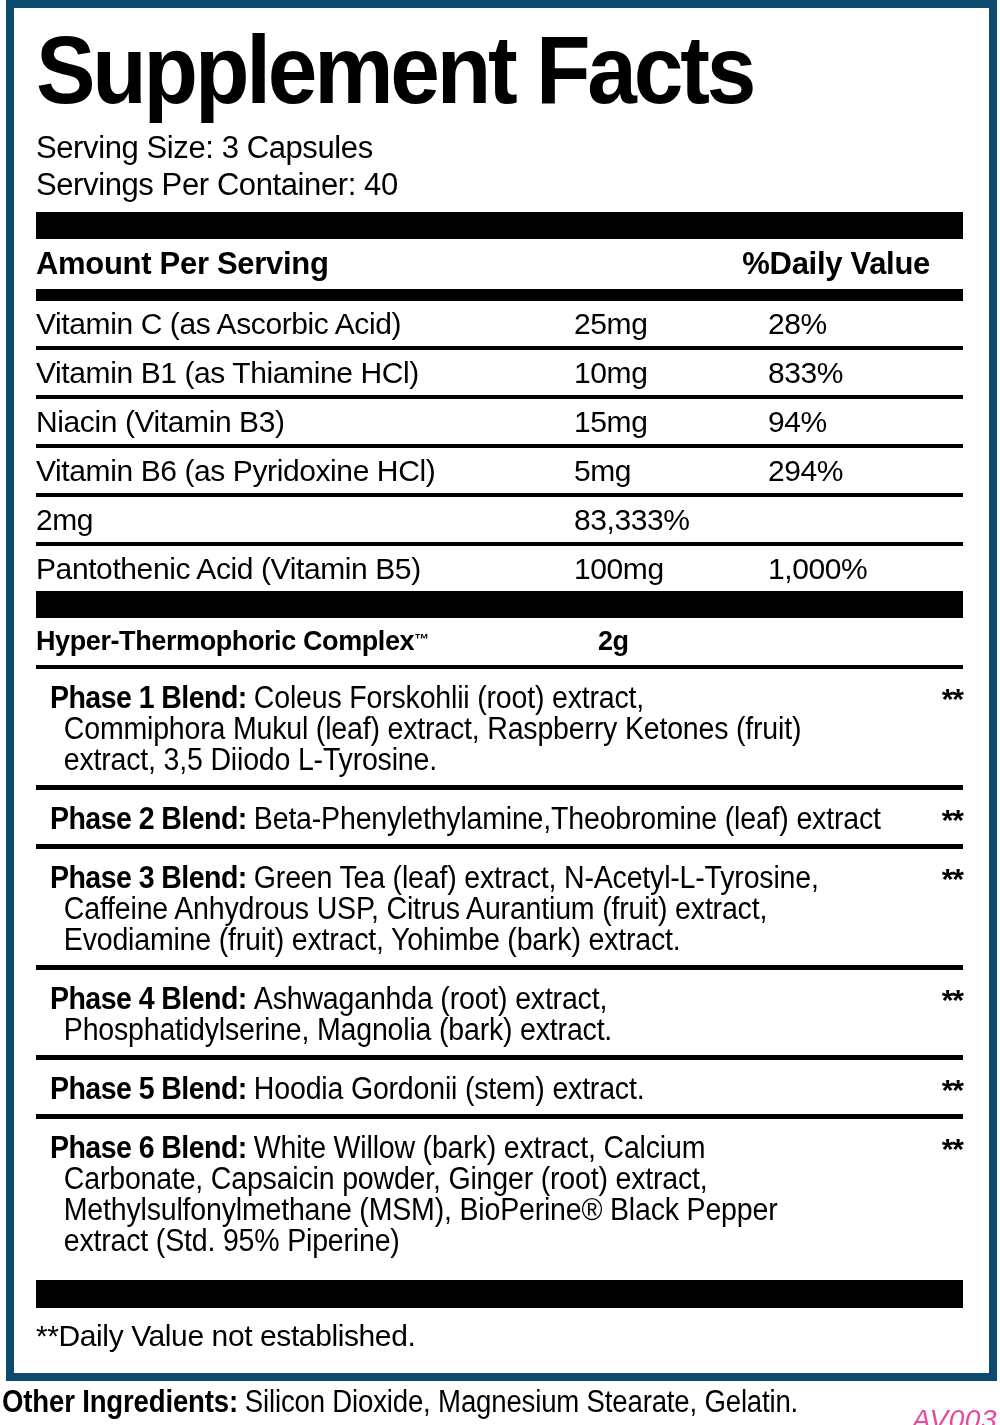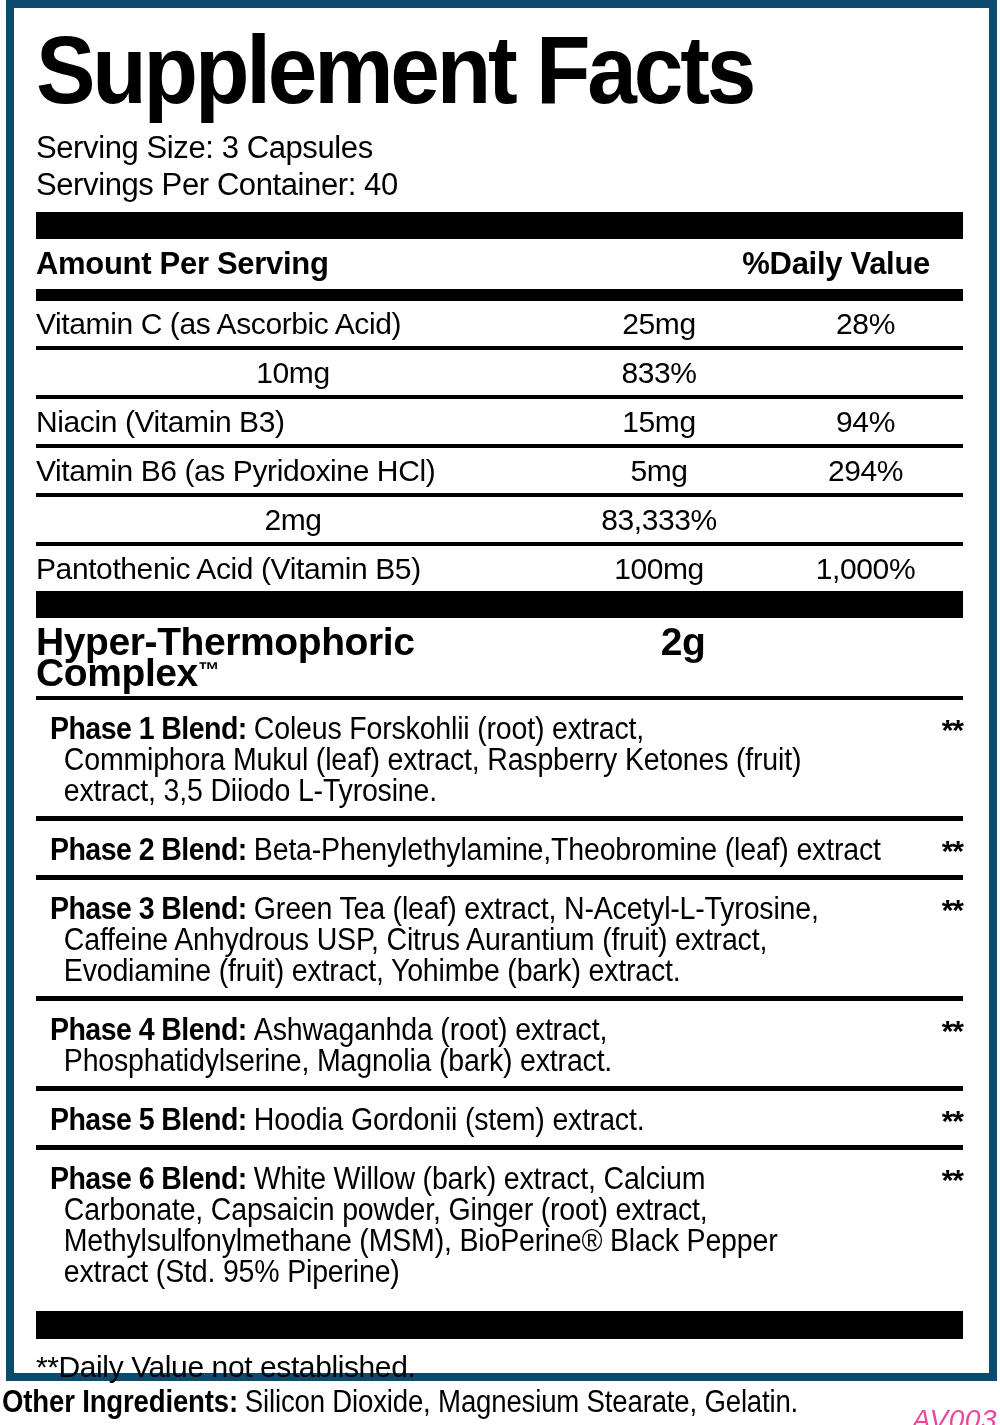--- a/index.html
+++ b/index.html
@@ -27,24 +27,24 @@
   }
   .hdr-right{padding-right:33px;}
   .bar-med{height:12px;background:#000;}
   .vrow{
     display:grid;grid-template-columns:1fr 170px 195px;
     padding:7px 0;font-size:30px;line-height:31px;letter-spacing:-0.4px;
     border-bottom:4px solid #000;
     gap:24px;
   }
   .vrow.last{border-bottom:none;}
-  .cell-r{text-align:center;}
+  .cell-r{text-align:left;}
   .complex-row{
     display:grid;grid-template-columns:1fr 170px 195px;
-    padding:8px 0;font-weight:bold;font-size:39px;letter-spacing:-0.4px;line-height:31px;
+    padding:8px 0;font-weight:bold;font-size:27px;letter-spacing:-0.4px;line-height:31px;
   }
   .tm{font-size:0.55em;vertical-align:top;position:relative;top:-2px;}
   .thin-line{height:4px;background:#000;}
   .phase{position:relative;padding:13px 0 10px 14px;}
   .phase-line{
     font-size:31px;line-height:31px;letter-spacing:-0.2px;white-space:nowrap;
     transform:scaleX(0.92);transform-origin:0 0;
   }
   .phase-line.cont{padding-left:15px;}
   .phase-name{font-weight:bold;padding-right:0.25em;letter-spacing:-0.6px;}
@@ -81,20 +81,21 @@
 
   <div class="bar-med"></div>
 
   <div>
     <div class="vrow">
       <span>Vitamin C (as Ascorbic Acid)</span>
       <span class="cell-r">25mg</span>
       <span class="cell-r">28%</span>
     </div>
     <div class="vrow">
+      <span>Vitamin B1 (as Thiamine HCl)</span>
       <span class="cell-r">10mg</span>
       <span class="cell-r">833%</span>
     </div>
     <div class="vrow">
       <span>Niacin (Vitamin B3)</span>
       <span class="cell-r">15mg</span>
       <span class="cell-r">94%</span>
     </div>
     <div class="vrow">
       <span>Vitamin B6 (as Pyridoxine HCl)</span>

